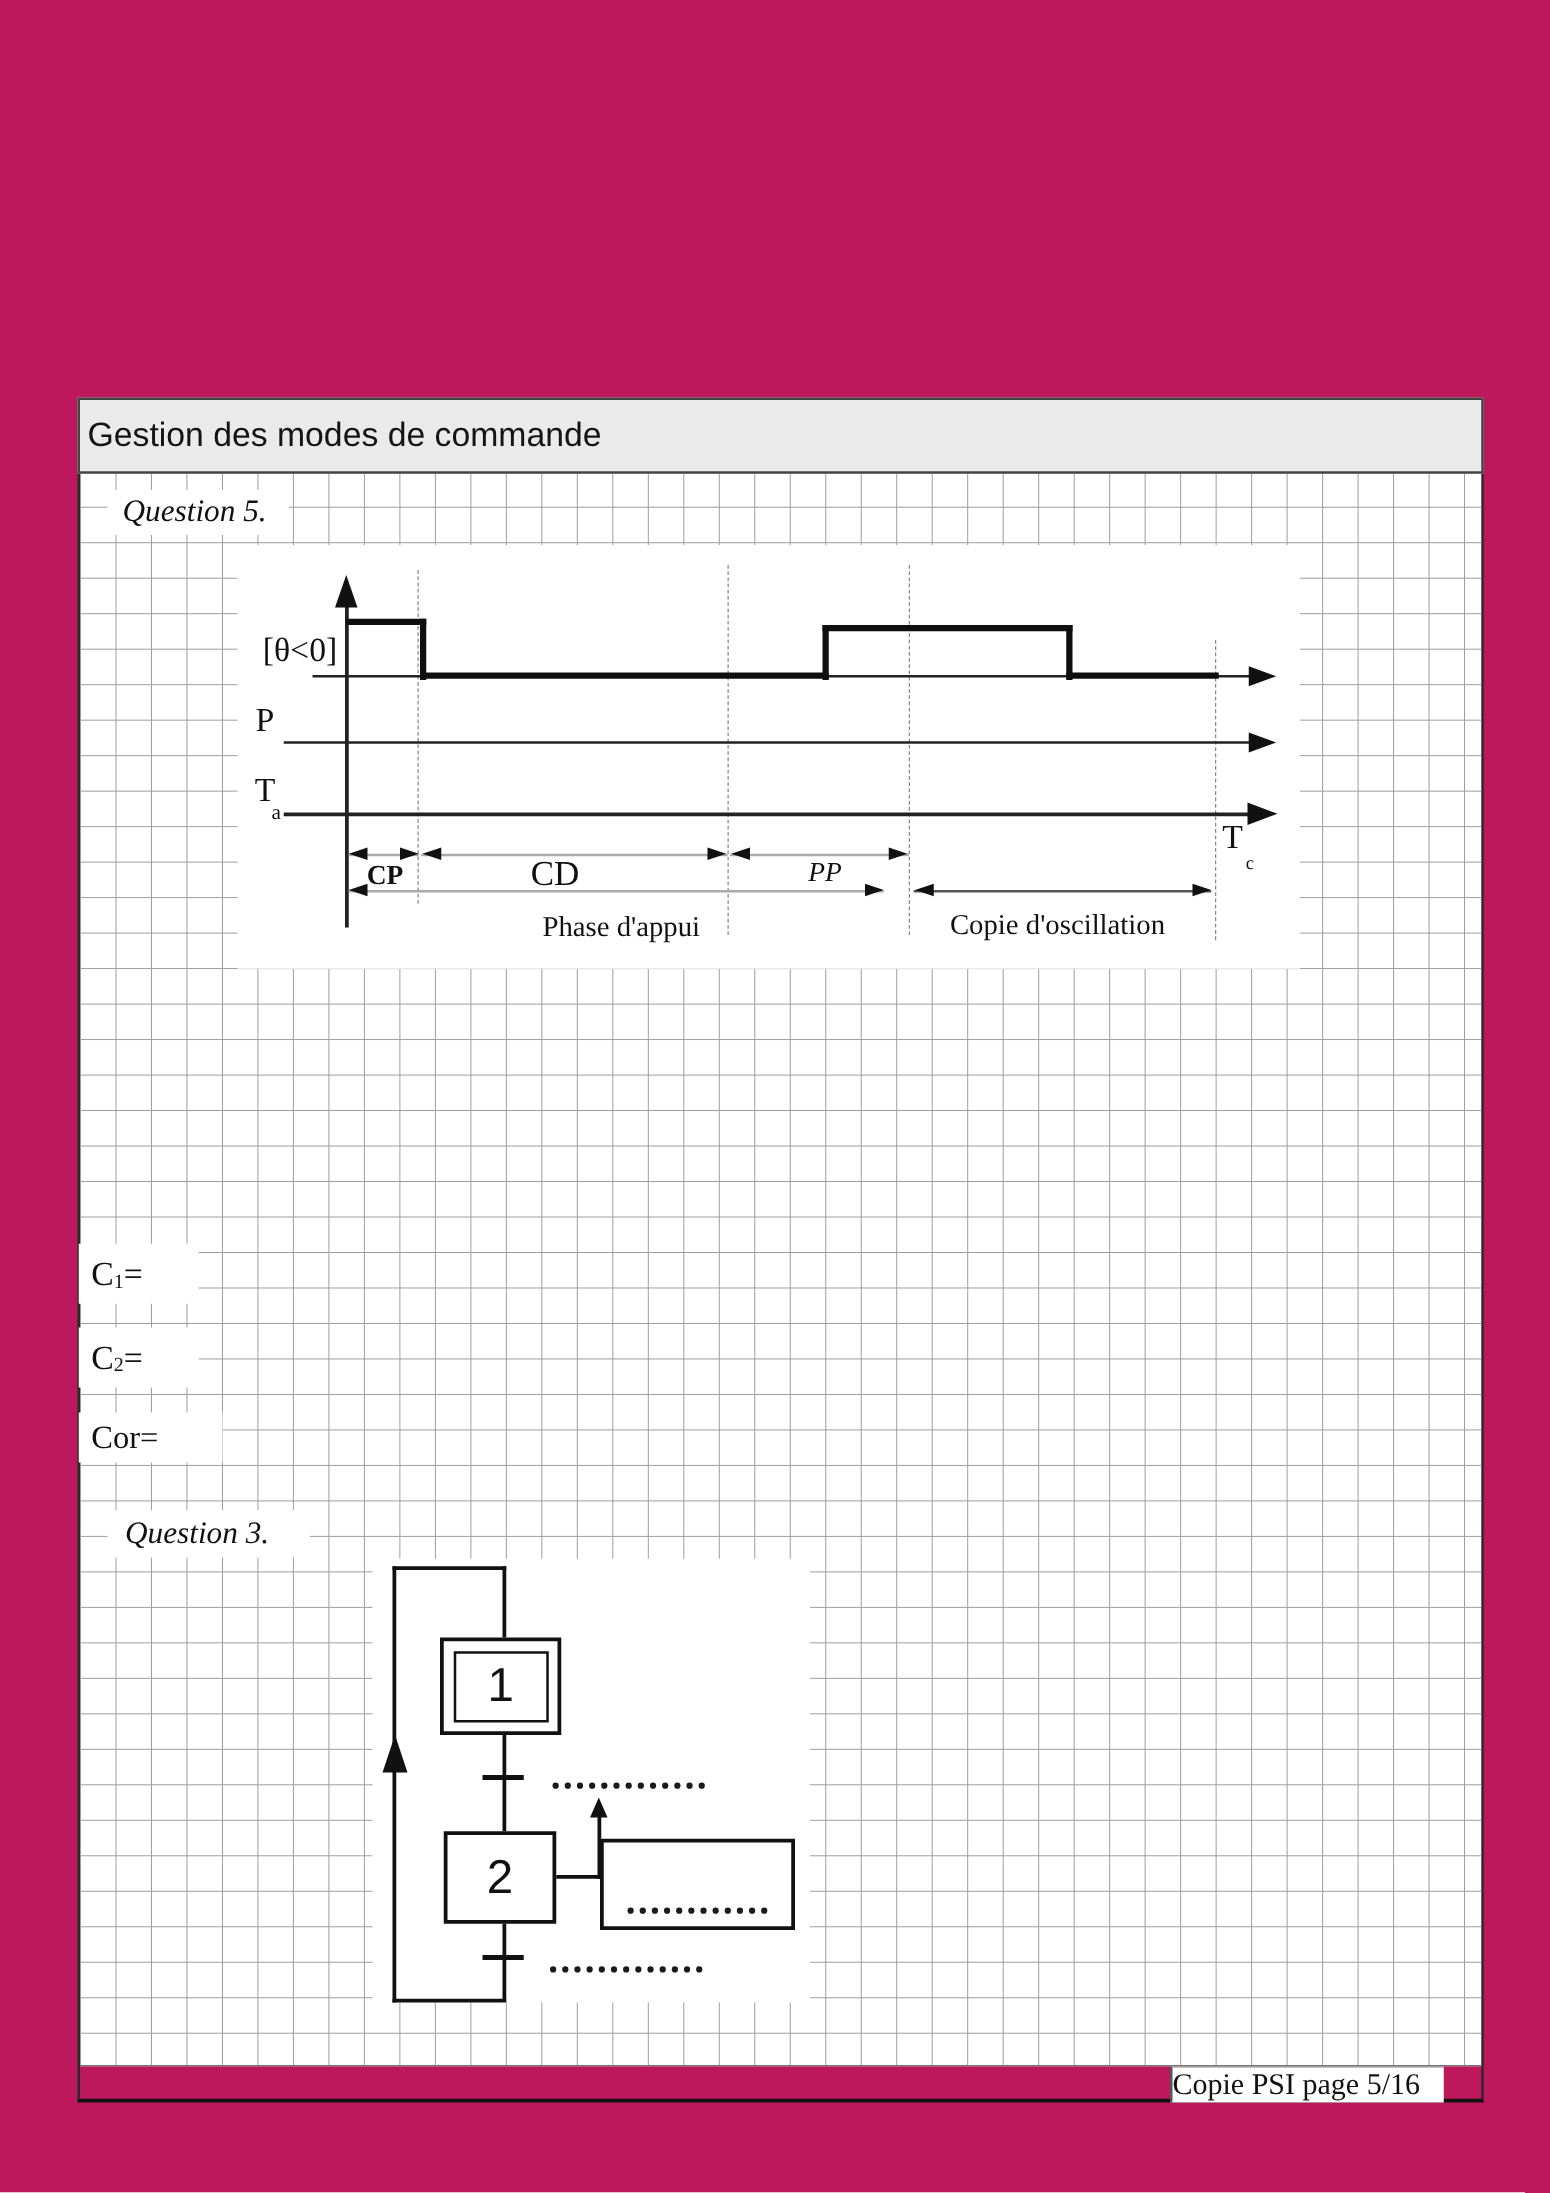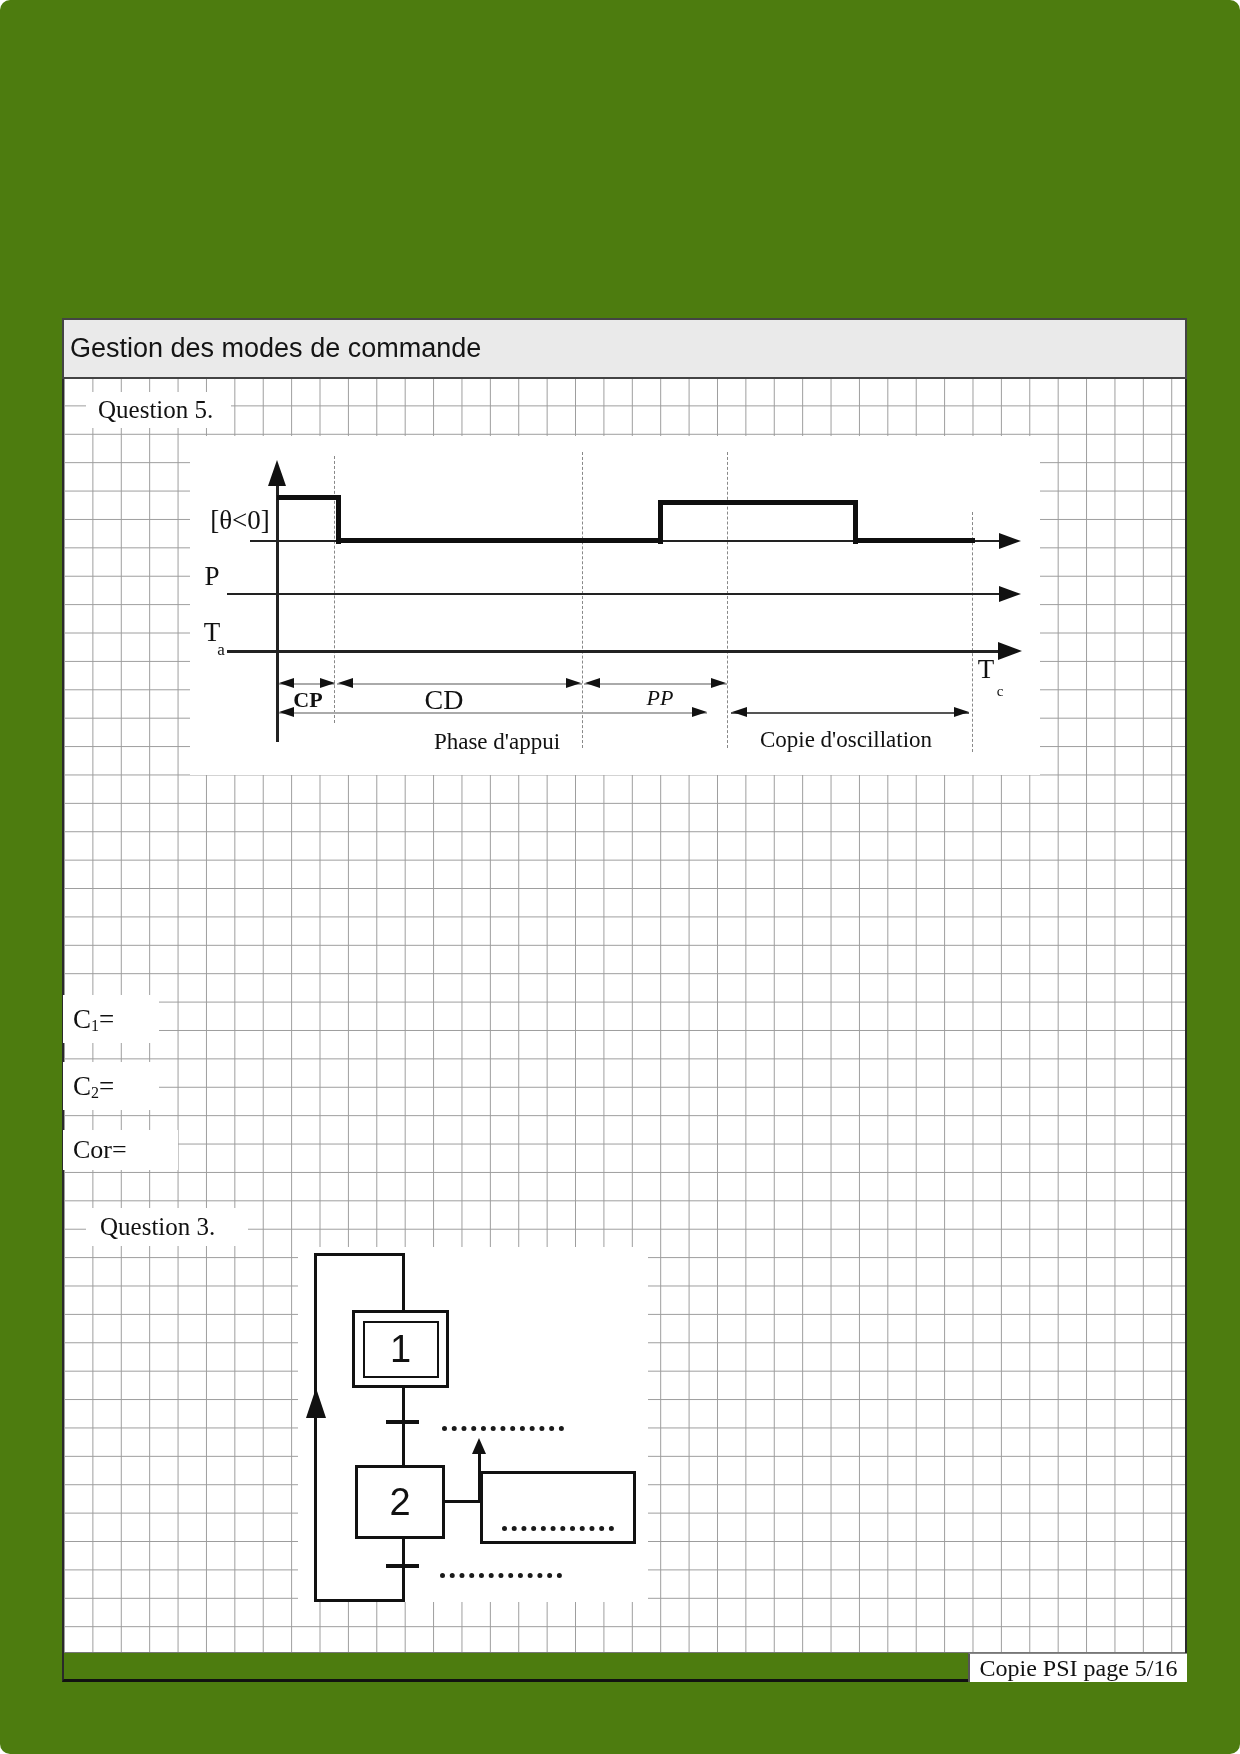--- a/index.html
+++ b/index.html
@@ -1,32 +1,32 @@
 <!DOCTYPE html>
 <html><head>
 <meta charset="utf-8">
 <style>
   html,body{margin:0;padding:0;background:#fff;}
-  #page{position:relative;width:1240px;height:1754px;background:#4d7c0f;overflow:hidden;
-        font-family:"Liberation Serif","DejaVu Serif",serif;color:#111;border-radius:10px;}
+  #page{position:relative;width:1240px;height:1754px;background:#be185d;overflow:hidden;
+        font-family:"Liberation Serif","DejaVu Serif",serif;color:#111;}
   .abs{position:absolute;box-sizing:border-box;}
   
   #frame{left:62px;top:377px;width:1125px;height:1305px;border-left:2.5px solid #2a2a2a;
          border-right:2.5px solid #2a2a2a;border-bottom:3px solid #111;z-index:1;}
   #grid{left:0;top:0;right:0;height:1276px;background-color:#fff;
         background-image:linear-gradient(to right,#9c9c9c 1px,transparent 1px),
                          linear-gradient(to bottom,#9c9c9c 1px,transparent 1px);
         background-size:28.4px 28.4px;border-bottom:1.5px solid #777;}
   
   #titlebar{left:62px;top:318px;width:1125px;height:61px;background:#eaeaea;
             border:2px solid #444;z-index:3;display:flex;align-items:center;}
   #titlebar .t{font-family:"Liberation Sans","DejaVu Sans",sans-serif;font-size:27px;
                color:#141414;padding-left:6px;white-space:nowrap;}
   .chip{background:#fff;z-index:2;}
-  .qlabel{font-size:25px;display:flex;align-items:center;}
+  .qlabel{font-style:italic;font-size:25px;display:flex;align-items:center;}
   .white{background:#fff;z-index:2;}
   .lbl{z-index:4;display:flex;align-items:center;justify-content:center;white-space:nowrap;}
   
   .hl{background:#222;z-index:4;}
   .thick{background:#0f0f0f;z-index:5;}
   .dash{width:0;border-left:1px dashed #888;z-index:3;}
   .meas{background:#aaa;z-index:4;}
   .meas2{background:#555;z-index:4;}
   
   .tri{width:0;height:0;z-index:6;}
@@ -37,23 +37,23 @@
   .up {border-left:9px solid transparent;border-right:9px solid transparent;border-bottom:26px solid #111;}
   .upg{border-left:10px solid transparent;border-right:10px solid transparent;border-bottom:30px solid #111;}
   .ups{border-left:7px solid transparent;border-right:7px solid transparent;border-bottom:16px solid #111;}
   .dots{height:0;border-top:5px dotted #1a1a1a;z-index:5;}
   .tick{background:#111;z-index:5;}
   .gline{background:#111;z-index:4;}
   .gbox{background:#fff;border:3px solid #111;z-index:5;display:flex;align-items:center;justify-content:center;}
   .stepnum{font-family:"Liberation Sans","DejaVu Sans",sans-serif;font-size:38px;color:#111;}
   .sub{font-size:16px;position:relative;bottom:-7px;}
   .ansrow{display:flex;align-items:center;padding-left:10px;font-size:27px;z-index:2;background:#fff;}
-  #footerbox{left:968px;top:1653px;width:219px;height:29px;border-left:2px solid #555;
+  #footerbox{left:936px;top:1653px;width:219px;height:29px;border-left:2px solid #555;
              border-top:1.5px solid #888;background:#fff;z-index:4;display:flex;
-             align-items:center;justify-content:center;font-size:24px;}
+             align-items:center;justify-content:flex-start;font-size:24px;}
 </style>
 </head>
 <body>
 
 <div id="page">
 
   <div id="frame" class="abs">
     <div id="grid" class="abs"></div>
   </div>
 

